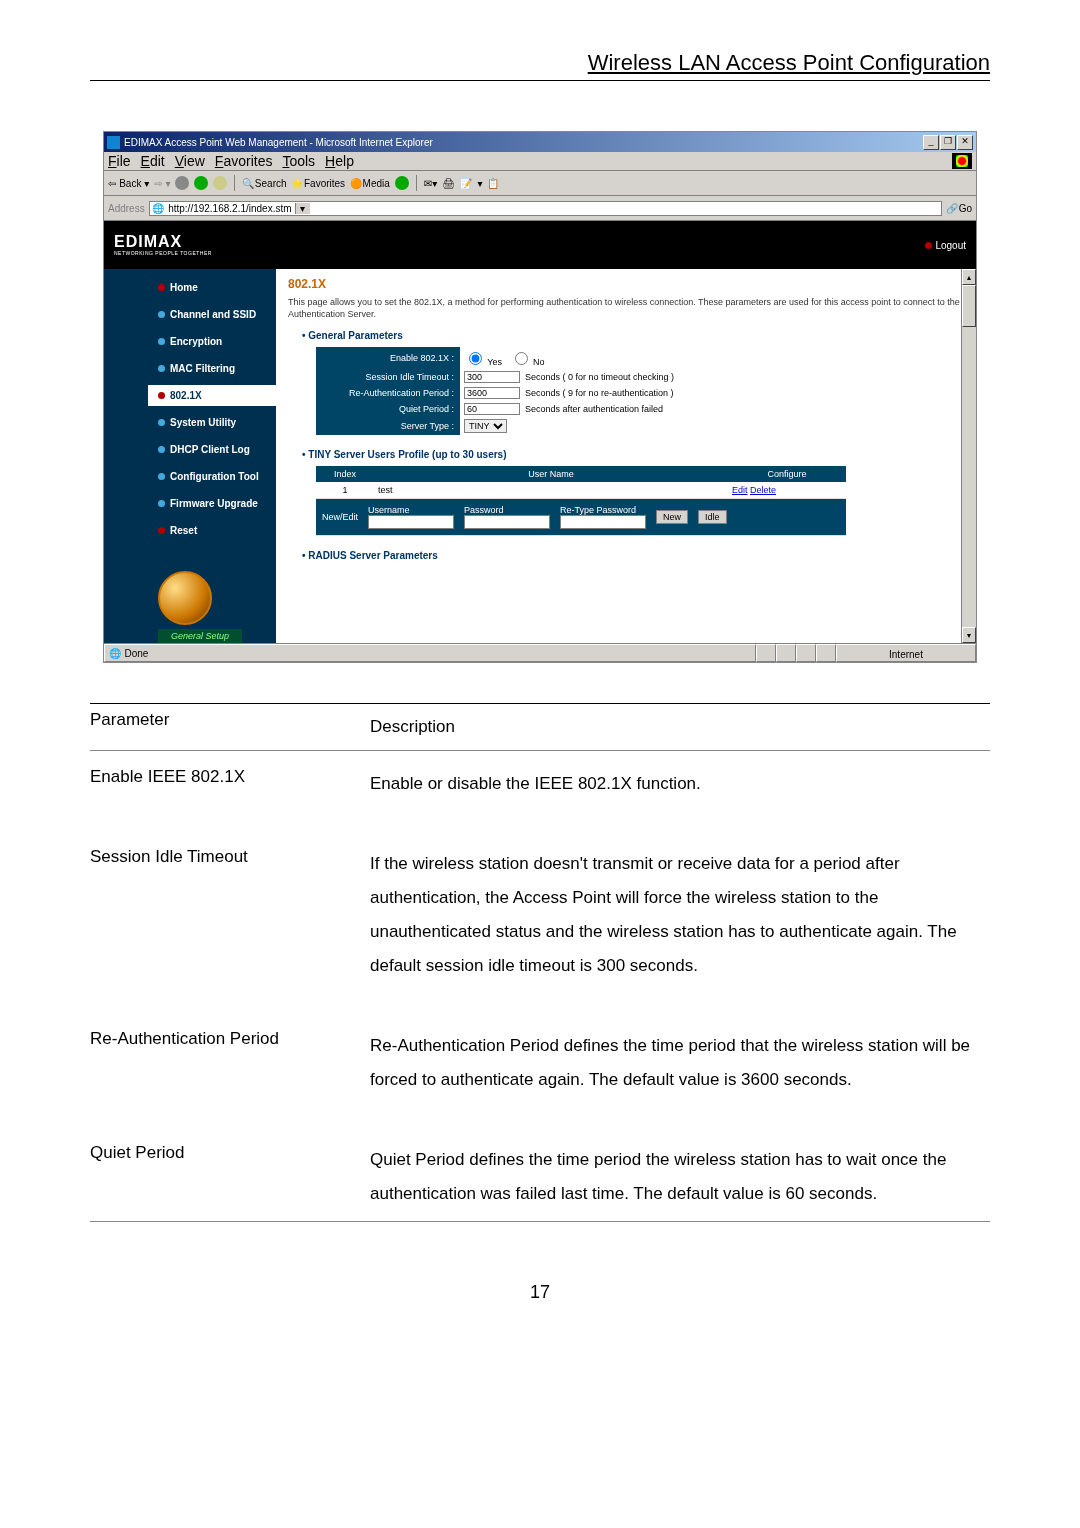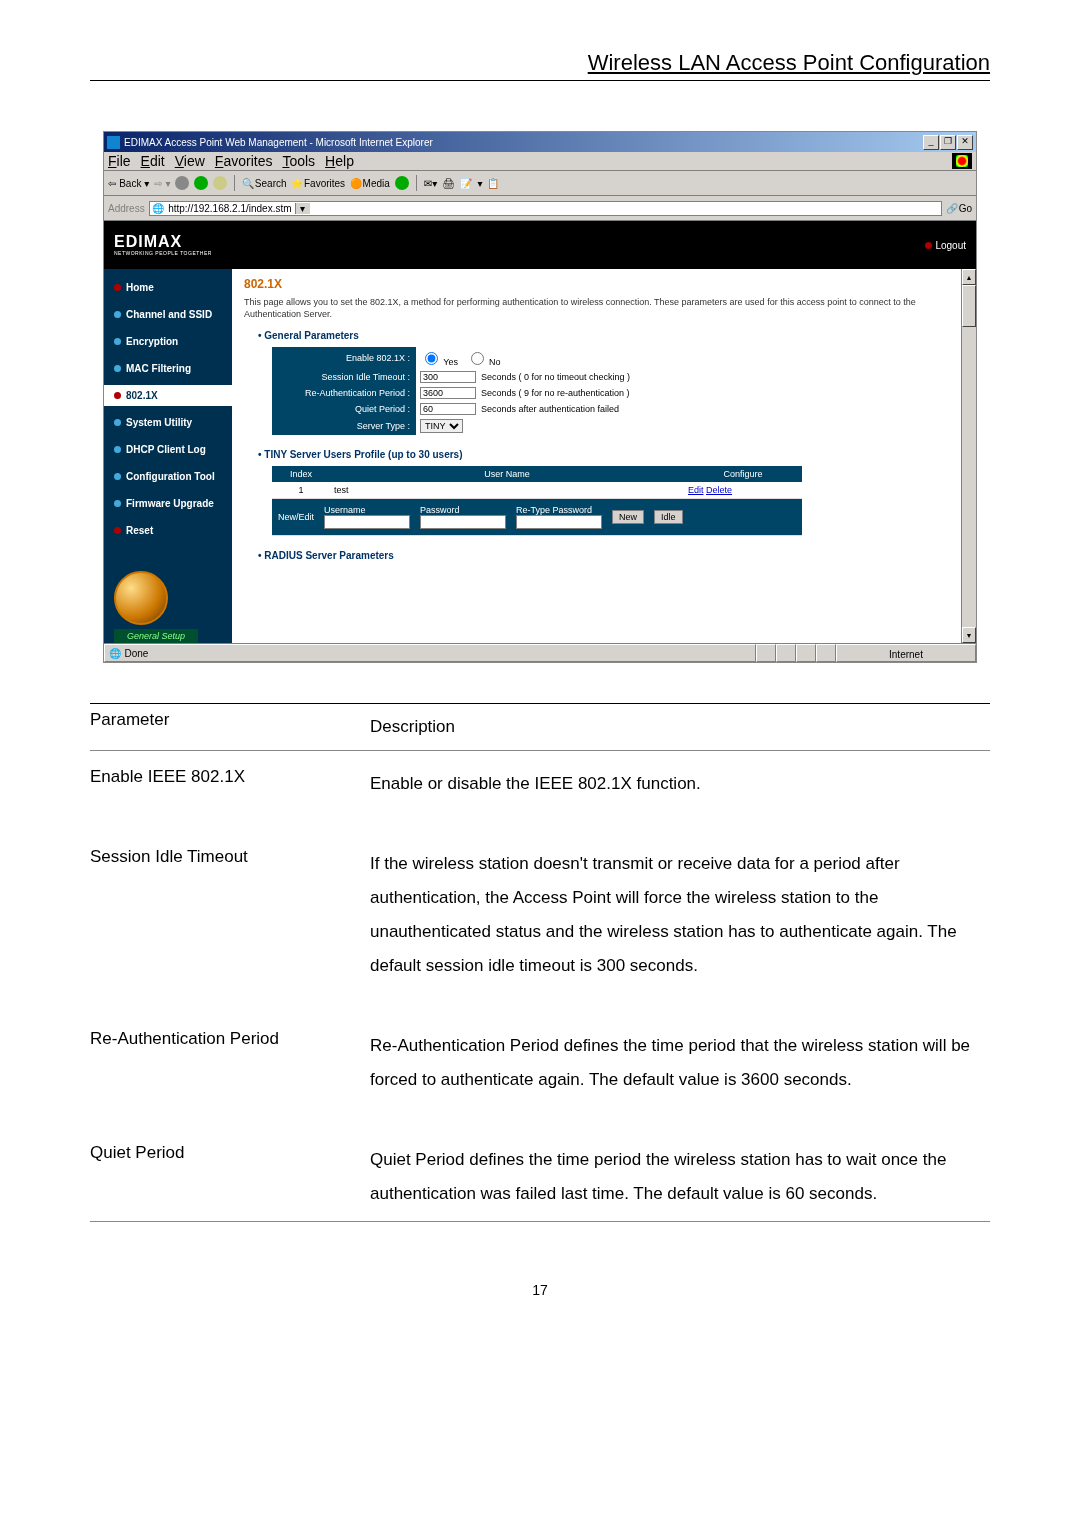--- a/index.html
+++ b/index.html
@@ -151,20 +151,21 @@
     align-items: center;
     gap: 3px;
   }
   .logout-dot { width: 7px; height: 7px; border-radius: 50%; background: #a00; display: inline-block; }
   .sidebar {
     width: 128px;
     background: #003050;
     padding-top: 56px;
     color: #fff;
     position: relative;
+    padding-left: 44px;
   }
   .sidebar-item {
     padding: 5px 6px 5px 10px;
     font-size: 10px;
     font-weight: bold;
     display: flex;
     align-items: center;
     gap: 5px;
     cursor: pointer;
     margin-bottom: 6px;
@@ -225,21 +226,21 @@
   
   .doc-section { margin-top: 20px; }
   .doc-hr { border: none; border-top: 1px solid #000; margin: 0; }
   .doc-hr-thin { border: none; border-top: 1px solid #888; margin: 0; }
   .doc-header-row { display: flex; padding: 6px 0; }
   .doc-col-h { font-size: 22px; }
   .doc-col1 { width: 280px; flex-shrink: 0; font-size: 17px; }
   .doc-col2 { flex: 1; font-size: 17px; line-height: 2; }
   .doc-row { display: flex; padding: 16px 0 30px 0; }
   .doc-row.last { padding-bottom: 10px; }
-  .page-num { text-align: center; font-size: 14px; margin-top: 60px; }
+  .page-num { text-align: center; font-size: 18px; margin-top: 60px; }
 </style>
 </head>
 <body>
 
 <div class="page">
   <div class="top-header">Wireless LAN Access Point Configuration</div>
 
   <div class="screenshot">
 
     <div class="titlebar">

